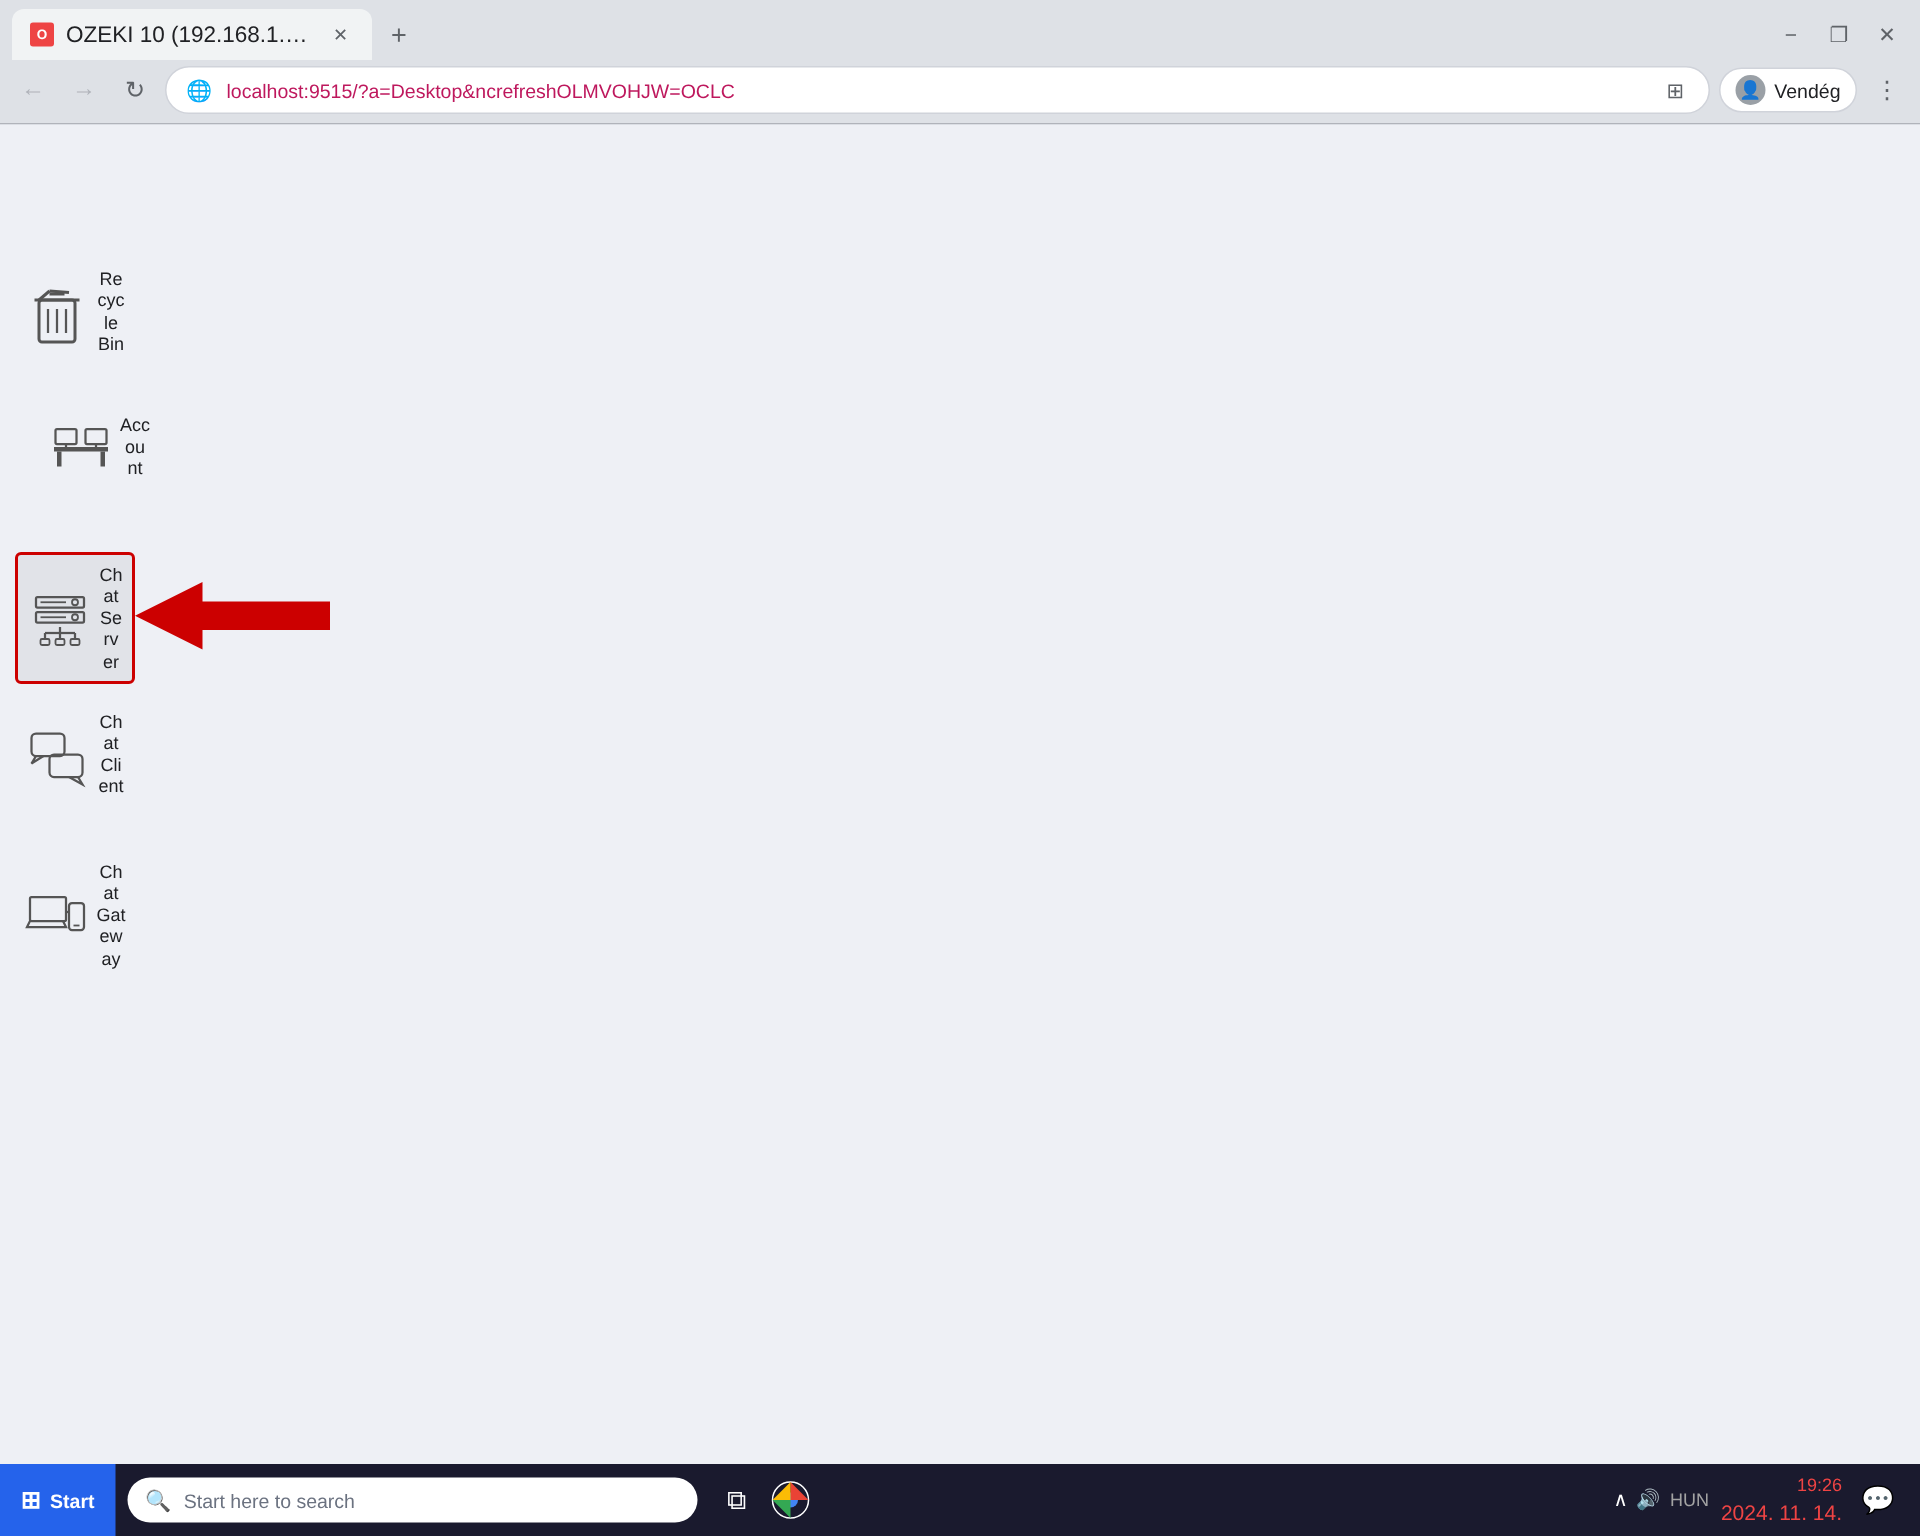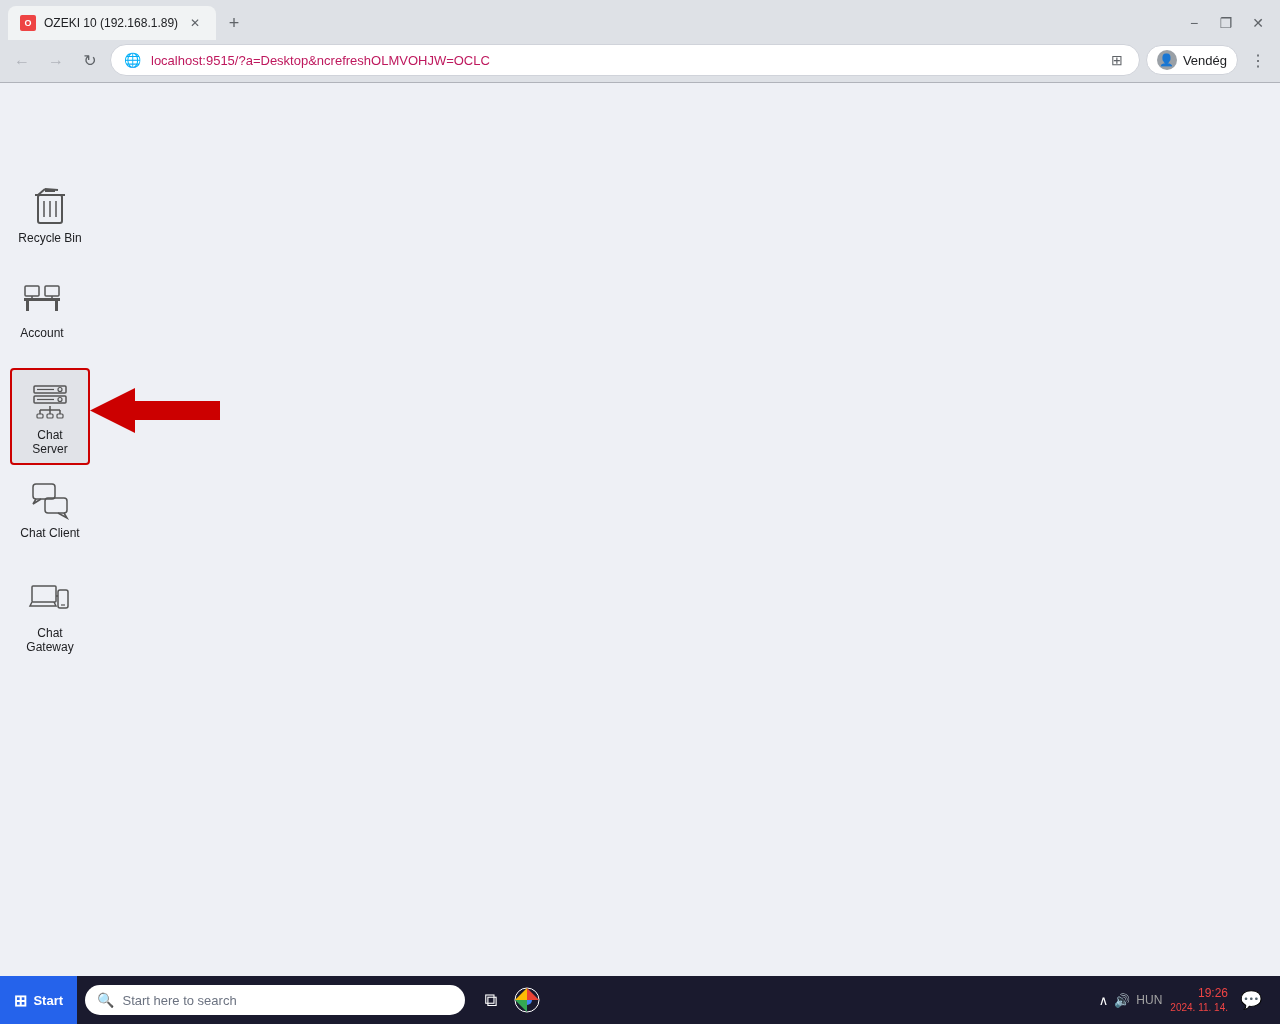--- a/index.html
+++ b/index.html
@@ -69,21 +69,21 @@
       font-size: 9px;
       color: white;
       font-weight: bold;
     }
 
     .tab-title {
       flex: 1;
       overflow: hidden;
       text-overflow: ellipsis;
       white-space: nowrap;
-      font-size: 12px;
+      font-size: 15px;
     }
 
     .tab-close {
       width: 18px;
       height: 18px;
       border: none;
       background: transparent;
       border-radius: 50%;
       cursor: pointer;
       display: flex;
@@ -209,21 +209,21 @@
       background: #eef0f5;
       position: relative;
       overflow: hidden;
     }
 
     
     .desktop-icon {
       position: absolute;
       width: 80px;
       display: flex;
-      flex-direction: column;
+      flex-direction: row;
       align-items: center;
       cursor: pointer;
       padding: 6px;
       border-radius: 4px;
       gap: 4px;
     }
 
     .desktop-icon.selected {
       background: rgba(0,100,200,0.15);
       border: 2px solid #cc0000;
@@ -409,21 +409,21 @@
         <line x1="28" y1="20" x2="28" y2="36" stroke="#555" stroke-width="1.5"></line>
 
         <line x1="10" y1="14" x2="17" y2="8" stroke="#555" stroke-width="2"></line>
         <line x1="17" y1="8" x2="30" y2="9" stroke="#555" stroke-width="2"></line>
       </svg>
     </div>
     <span class="icon-label">Recycle Bin</span>
   </div>
 
 
-  <div class="desktop-icon" style="top: 185px; left: 2px;">
+  <div class="desktop-icon" style="top: 185px; left: 26px;">
     <div class="icon-img">
       <svg width="44" height="44" viewBox="0 0 44 44" fill="none" xmlns="http://www.w3.org/2000/svg">
 
         <rect x="4" y="22" width="36" height="3" fill="#555"></rect>
         <rect x="6" y="25" width="3" height="10" fill="#555"></rect>
         <rect x="35" y="25" width="3" height="10" fill="#555"></rect>
 
         <rect x="5" y="10" width="14" height="10" rx="1" stroke="#555" stroke-width="1.5" fill="none"></rect>
         <line x1="12" y1="20" x2="12" y2="22" stroke="#555" stroke-width="1.5"></line>
 
@@ -524,19 +524,19 @@
   </div>
 
   <div class="taskbar-right">
     <div class="taskbar-sys-icons">
       <span style="cursor:pointer;">∧</span>
       <span style="cursor:pointer;">🔊</span>
       <span style="font-size:12px; color:#a3a3a3;">HUN</span>
     </div>
     <div class="taskbar-clock">
       <div>19:26</div>
-      <div style="font-size:10px;text-align:right;">2024. 11. 14.</div>
+      <div style="font-size:14px;text-align:right;">2024. 11. 14.</div>
     </div>
     <div class="taskbar-notif">
       💬
     </div>
   </div>
 </div>
 
 </body></html>

